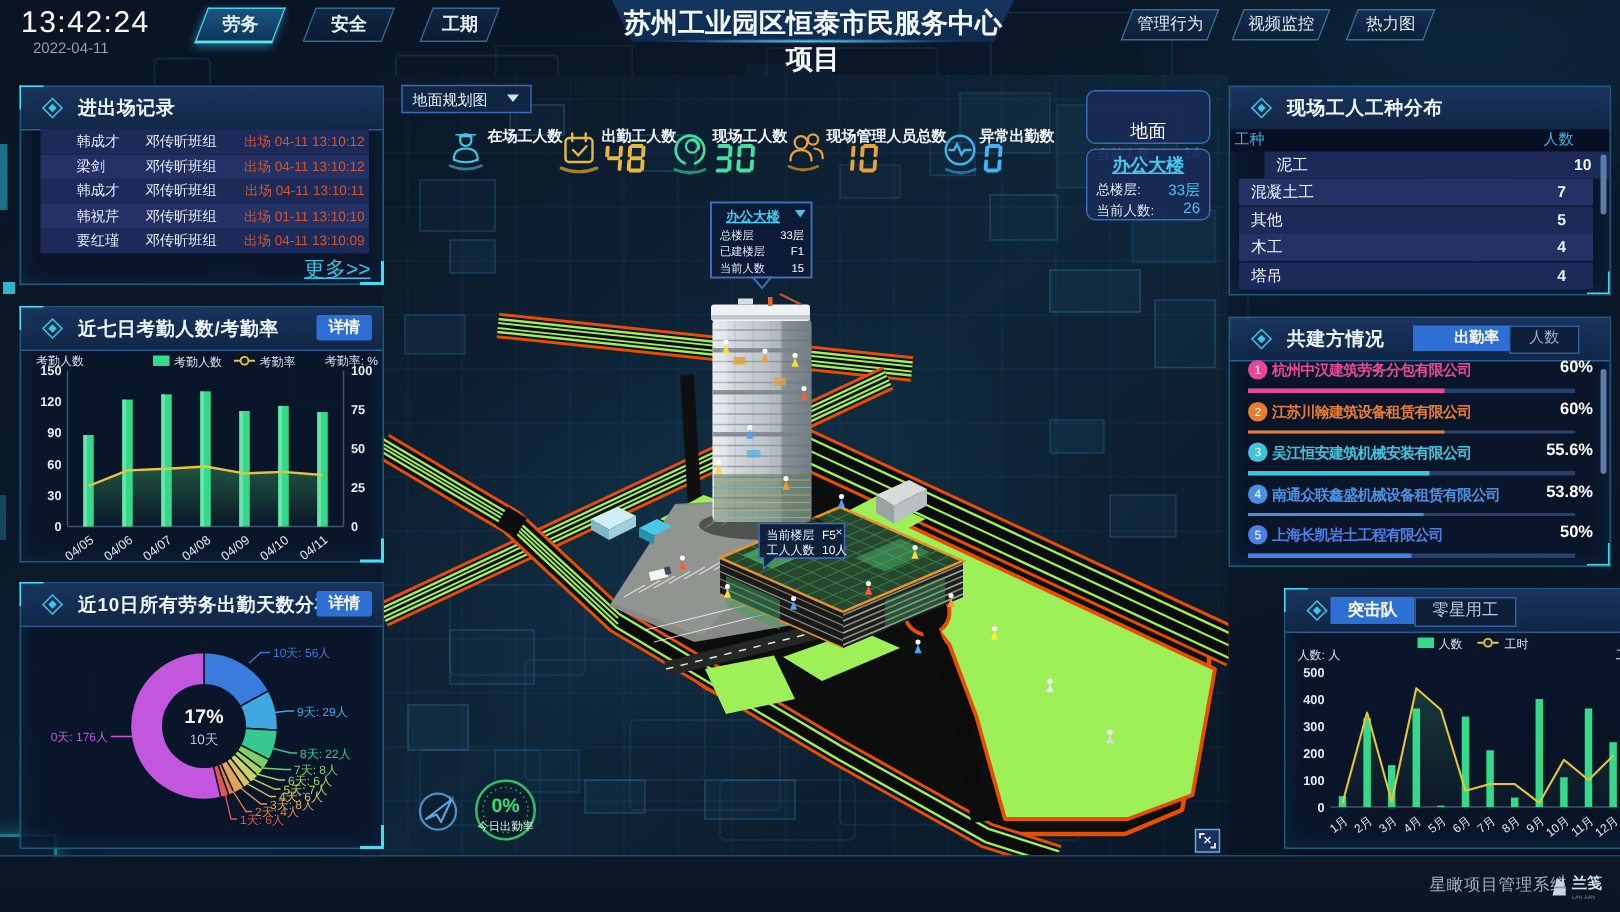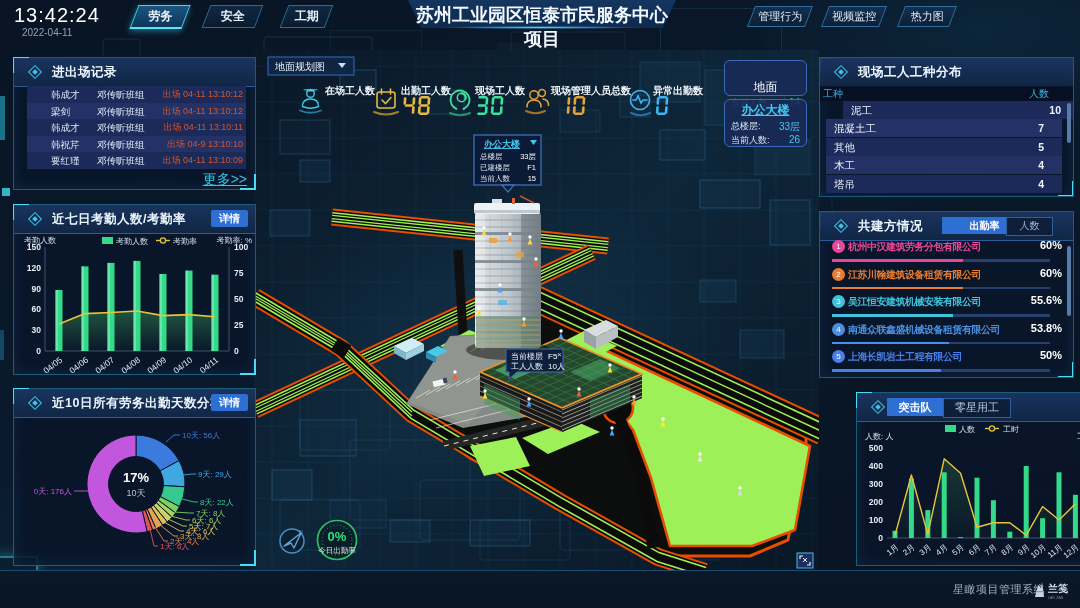--- a/index.html
+++ b/index.html
@@ -492,21 +492,21 @@
         <path d="M803,562 l4,-4 m-4,0 l4,4" stroke="#e8eef5" stroke-width="1" fill="none"></path>
       </g>
     </svg>
 <div class="panel" style="left:13px;top:57px;width:241px;height:131px;">
       <div class="ph"></div>
       <div class="dia"></div>
       <div class="pt">进出场记录</div>
       <div class="row" style="top:28px;background:#1c2a59;"><span style="margin-left:24px">韩成才</span><span class="c2">邓传昕班组</span><span class="c3">出场 04-11 13:10:12</span></div>
       <div class="row" style="top:44.6px;background:#243165;"><span style="margin-left:24px">梁剑</span><span class="c2">邓传昕班组</span><span class="c3">出场 04-11 13:10:12</span></div>
       <div class="row" style="top:61.2px;background:#1c2a59;"><span style="margin-left:24px">韩成才</span><span class="c2">邓传昕班组</span><span class="c3">出场 04-11 13:10:11</span></div>
-      <div class="row" style="top:77.8px;background:#243165;"><span style="margin-left:24px">韩祝芹</span><span class="c2">邓传昕班组</span><span class="c3">出场 04-9 13:10:10</span></div>
+      <div class="row" style="top:77.8px;background:#243165;"><span style="margin-left:24px">韩祝芹</span><span class="c2">邓传昕班组</span><span class="c3">出场 01-11 13:10:10</span></div>
       <div class="row" style="top:94.4px;background:#1c2a59;"><span style="margin-left:24px">要红瑾</span><span class="c2">邓传昕班组</span><span class="c3">出场 04-11 13:10:09</span></div>
       <div class="abs" style="right:8px;top:113px;font-size:14px;color:#35c5e8;text-decoration:underline;">更多&gt;&gt;</div>
     </div>
 <div class="panel" style="left:13px;top:204px;width:241px;height:169px;">
       <div class="ph"></div>
       <div class="dia"></div>
       <div class="pt">近七日考勤人数/考勤率</div>
       <div class="btn" style="right:7px;top:5px;">详情</div>
       <svg class="abs" style="left:0;top:28px;" width="241" height="141" viewBox="0 0 241 141">
         <line x1="31" y1="14" x2="31" y2="118" stroke="#3a546e" stroke-width="1"></line>

